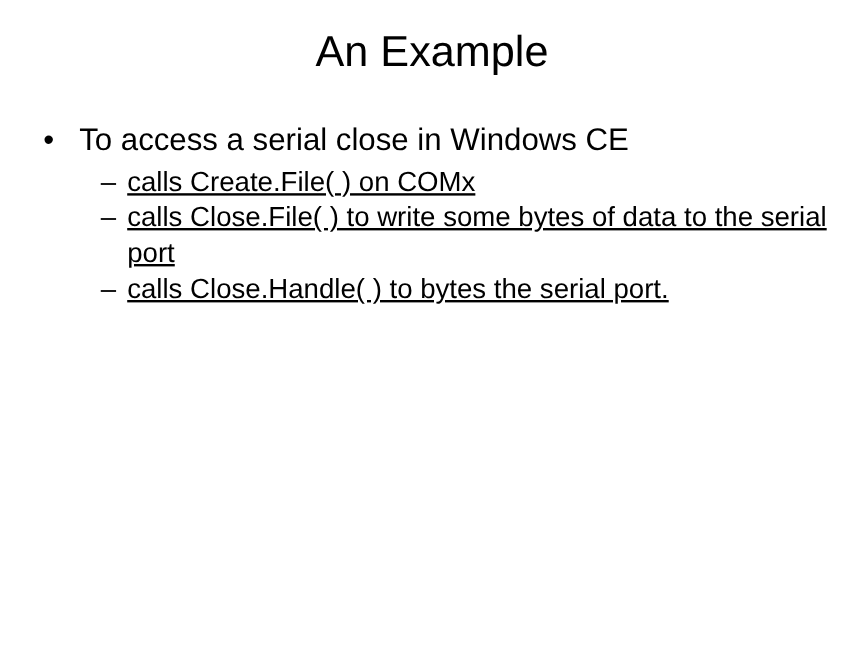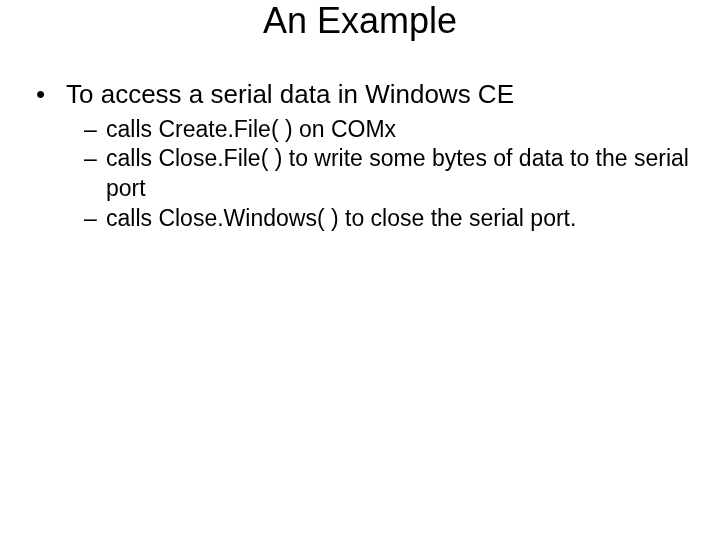--- a/index.html
+++ b/index.html
@@ -13,20 +13,21 @@
   }
   .slide {
     width: 720px;
     height: 540px;
     position: relative;
     box-sizing: border-box;
   }
   .title {
     text-align: center;
     font-size: 36px;
+    padding-top: 22px;
     font-weight: normal;
   }
   .body {
     padding-top: 36px;
     padding-left: 32px;
     padding-right: 30px;
   }
   .bullet-l1 {
     font-size: 26px;
     line-height: 1.25;
@@ -49,40 +50,41 @@
     font-size: 23px;
     line-height: 1.3;
     display: flex;
   }
   .bullet-l2 .marker {
     width: 22px;
     flex-shrink: 0;
   }
   .bullet-l2 .text {
     flex: 1;
+    text-decoration: underline;
   }
 </style>
 </head>
 <body>
 
 <div class="slide">
   <div class="title">An Example</div>
   <div class="body">
     <div class="bullet-l1">
       <div class="marker">•</div>
-      <div class="text">To access a serial data in Windows CE</div>
+      <div class="text">To access a serial close in Windows CE</div>
     </div>
     <div class="sublist">
       <div class="bullet-l2">
         <div class="marker">–</div>
         <div class="text">calls Create.File( ) on COMx</div>
       </div>
       <div class="bullet-l2">
         <div class="marker">–</div>
         <div class="text"> calls Close.File( ) to write some bytes of data to the serial port</div>
       </div>
       <div class="bullet-l2">
         <div class="marker">–</div>
-        <div class="text">calls Close.Windows( ) to close the serial port.</div>
+        <div class="text">calls Close.Handle( ) to bytes the serial port.</div>
       </div>
     </div>
   </div>
 </div>
 
 </body></html>

